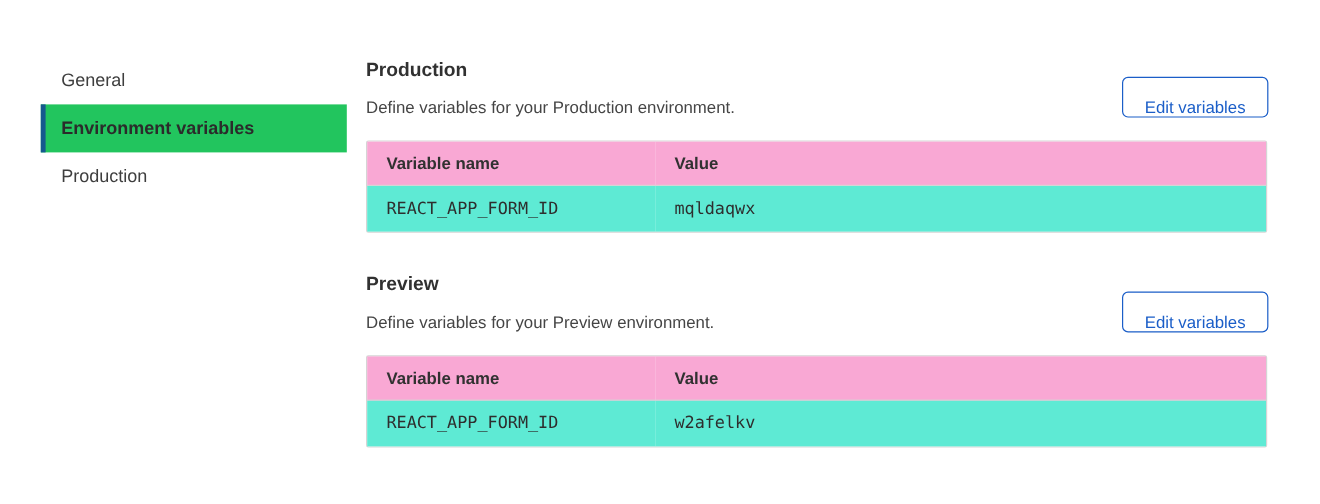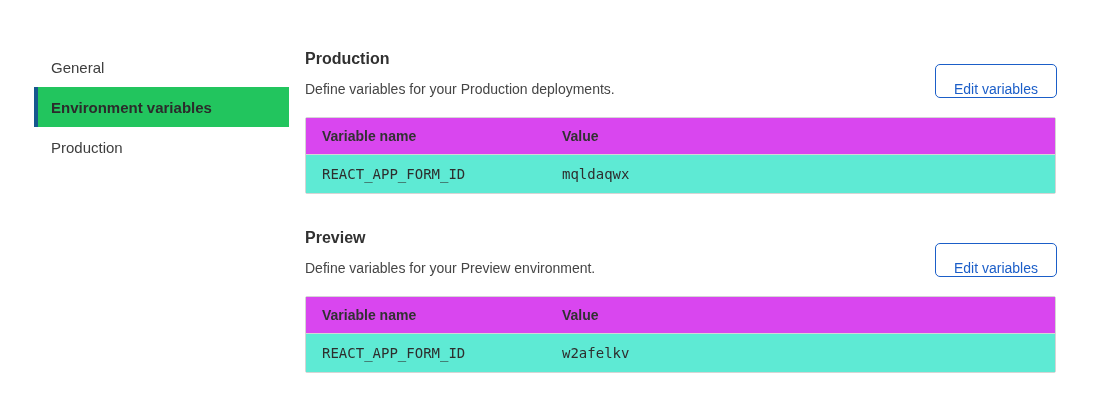--- a/index.html
+++ b/index.html
@@ -79,21 +79,21 @@
     position: absolute; top: 68px; left: 0;
     width: 751px;
     border: 1px solid #d5d5d5;
     border-radius: 2px;
     border-collapse: separate;
     border-spacing: 0;
     box-sizing: border-box;
   }
   .env-table th {
     height: 36px;
-    background: #d946ef;
+    background: #f9a8d4;
     border-bottom: 1px solid #d5d5d5;
     text-align: left;
     padding: 0 0 0 16px;
     font-size: 14px;
     font-weight: 700;
     color: #313131;
   }
   .env-table th.col-name { width: 224px; }
   .env-table td {
     height: 38px;
@@ -116,21 +116,21 @@
     <div class="nav-item active">
       <span>Environment variables</span>
     </div>
     <div class="nav-item">
       <span>Production</span>
     </div>
   </nav>
 
   <section class="section prod">
     <h2 class="section-title">Production</h2>
-    <p class="section-desc">Define variables for your Production deployments.</p>
+    <p class="section-desc">Define variables for your Production environment.</p>
     <button class="edit-btn">Edit variables</button>
     <table class="env-table">
       <thead>
         <tr>
           <th class="col-name">Variable name</th>
           <th>Value</th>
         </tr>
       </thead>
       <tbody>
         <tr>

